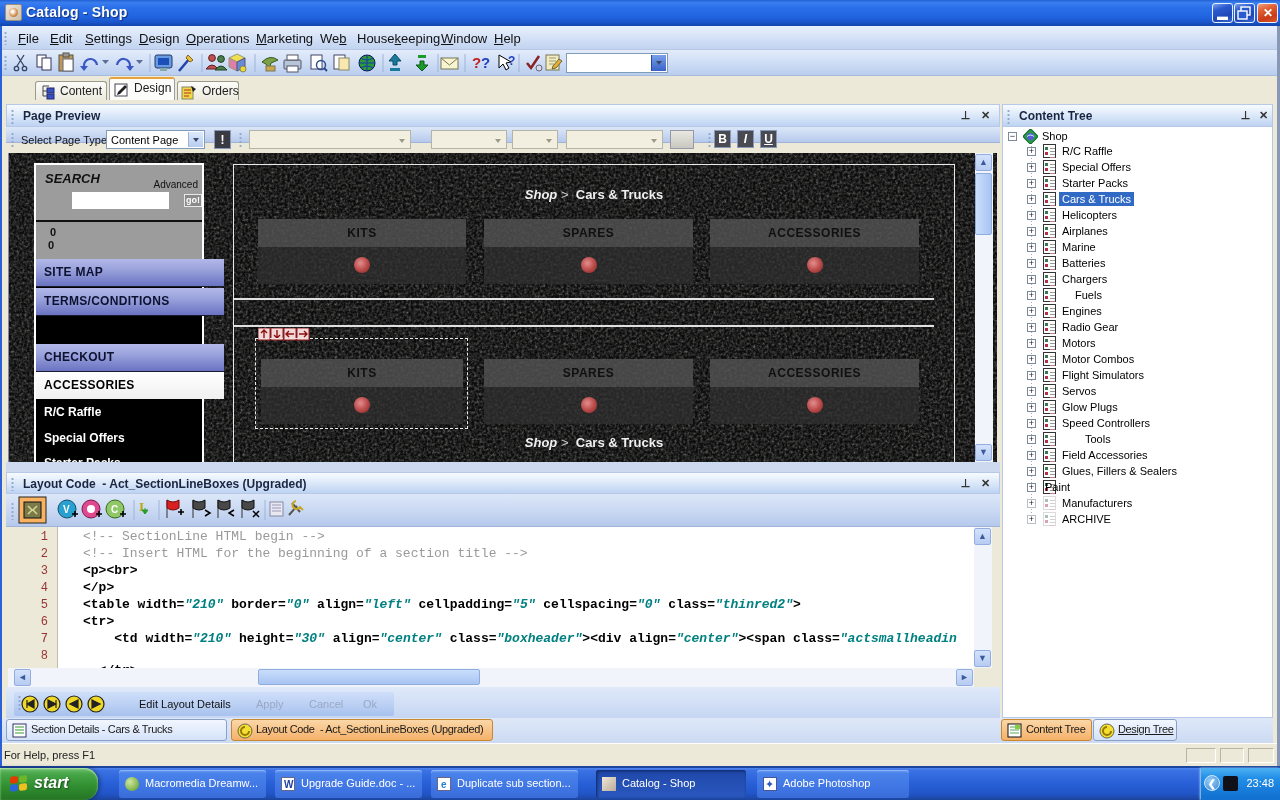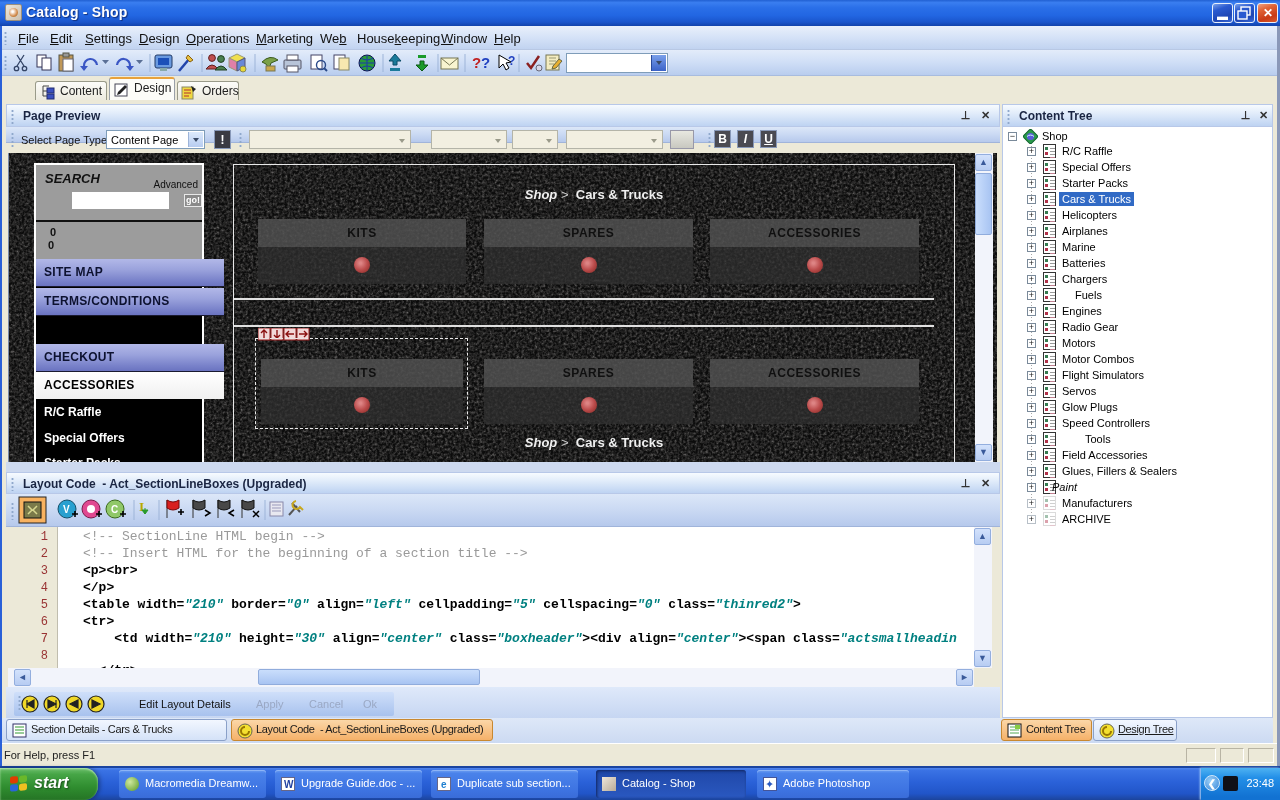--- a/index.html
+++ b/index.html
@@ -710,21 +710,21 @@
         <b></b>
       </span>
     <span class="tlabel" style="left:59px;">Glues, Fillers &amp; Sealers</span>
   </div>
   <div class="trow" style="top:353px;">
     <span class="pm" style="left:24px;">+</span>
     <span class="ticon" style="left:40px;">
         <i></i>
         <b></b>
       </span>
-    <span class="tlabel" style="left:49px;font-style:italic;">Paint</span>
+    <span class="tlabel" style="left:42px;">Paint</span>
   </div>
   <div class="trow faded" style="top:369px;">
     <span class="pm" style="left:24px;">+</span>
     <span class="ticon" style="left:40px;">
         <i></i>
         <b></b>
       </span>
     <span class="tlabel" style="left:59px;">Manufacturers</span>
   </div>
   <div class="trow faded" style="top:385px;">

